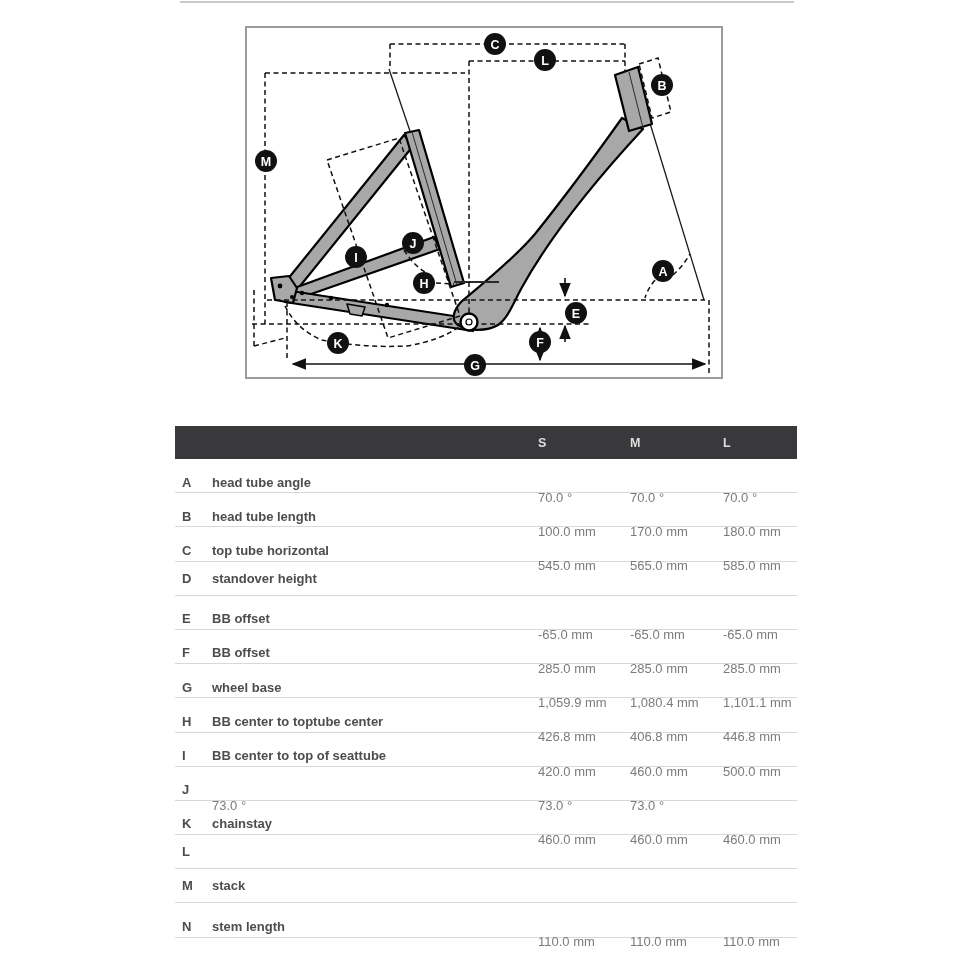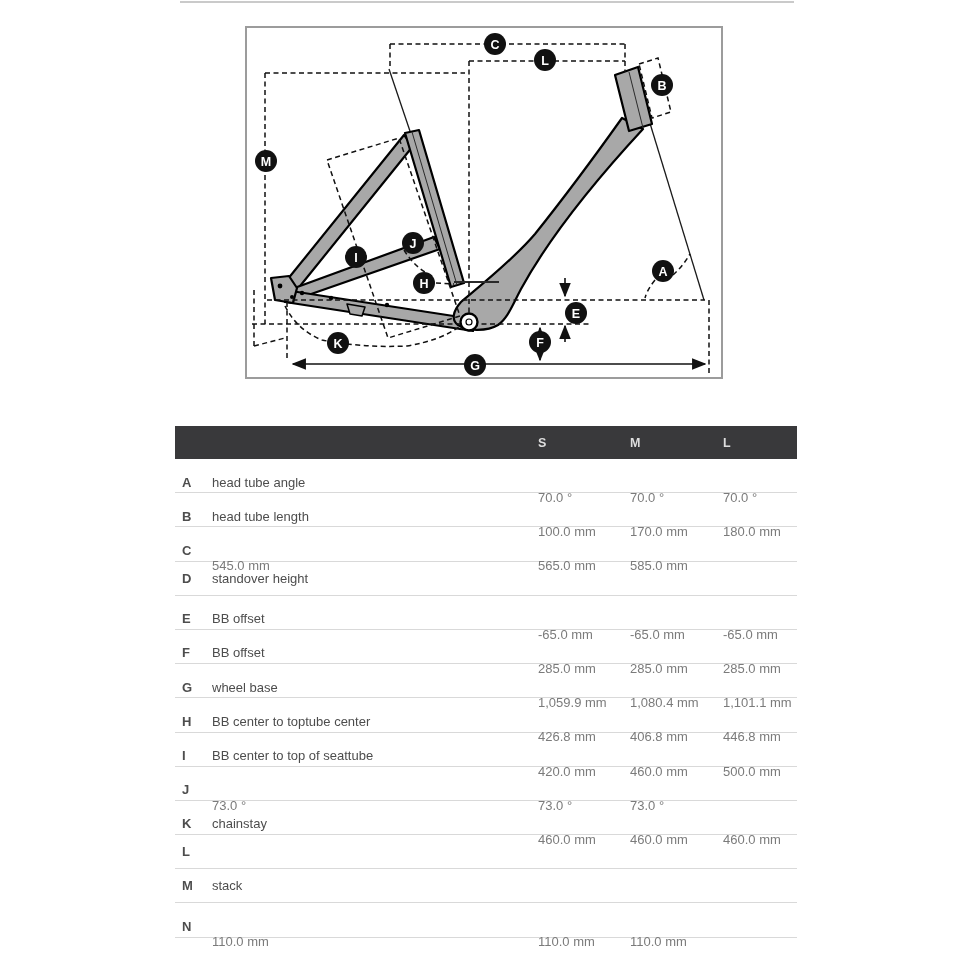--- a/index.html
+++ b/index.html
@@ -12,21 +12,21 @@
   .diagram-panel svg { display:block; }
 
   
   .geo-table { position:absolute; left:175px; top:426px; width:622px; }
   .thead { display:grid; grid-template-columns:37px 326px 92px 93px 74px;
            height:33px; background:#39393b; align-items:center; }
   .thead .hcell { color:#dedede; font-size:12.5px; font-weight:bold; }
   .trow { display:grid; grid-template-columns:37px 326px 92px 93px 74px;
           height:34.2px; align-items:center; border-bottom:1px solid #d9d9d9; background:#fff; }
   .c-letter { padding-left:7px; font-size:13px; font-weight:bold; color:#4d4d4d; }
-  .c-label  { font-size:13px; font-weight:normal; color:#4d4d4d; }
+  .c-label  { font-size:13px; font-weight:bold; color:#4d4d4d; }
   .c-val    { font-size:13px; color:#7b7b7b;margin-top:31px; }
 </style>
 </head>
 <body>
 
 <div class="top-divider"></div>
 
 <div class="diagram-panel">
   <svg id="diagram-svg" width="474" height="349" viewBox="0 0 474 349">
     <defs>
@@ -173,20 +173,21 @@
   <div class="trow">
     <div class="c-letter">B</div>
     <div class="c-label">head tube length</div>
     <div class="c-val">100.0 mm</div>
     <div class="c-val">170.0 mm</div>
     <div class="c-val">180.0 mm</div>
   </div>
 
   <div class="trow">
     <div class="c-letter">C</div>
+    <div class="c-label">top tube horizontal</div>
     <div class="c-val">545.0 mm</div>
     <div class="c-val">565.0 mm</div>
     <div class="c-val">585.0 mm</div>
   </div>
 
   <div class="trow">
     <div class="c-letter">D</div>
     <div class="c-label">standover height</div>
     <div class="c-val"></div>
     <div class="c-val"></div>
@@ -258,18 +259,19 @@
   <div class="trow">
     <div class="c-letter">M</div>
     <div class="c-label">stack</div>
     <div class="c-val"></div>
     <div class="c-val"></div>
     <div class="c-val"></div>
   </div>
 
   <div class="trow">
     <div class="c-letter">N</div>
+    <div class="c-label">stem length</div>
     <div class="c-val">110.0 mm</div>
     <div class="c-val">110.0 mm</div>
     <div class="c-val">110.0 mm</div>
   </div>
 </div>
 </div>
 
 </body></html>

